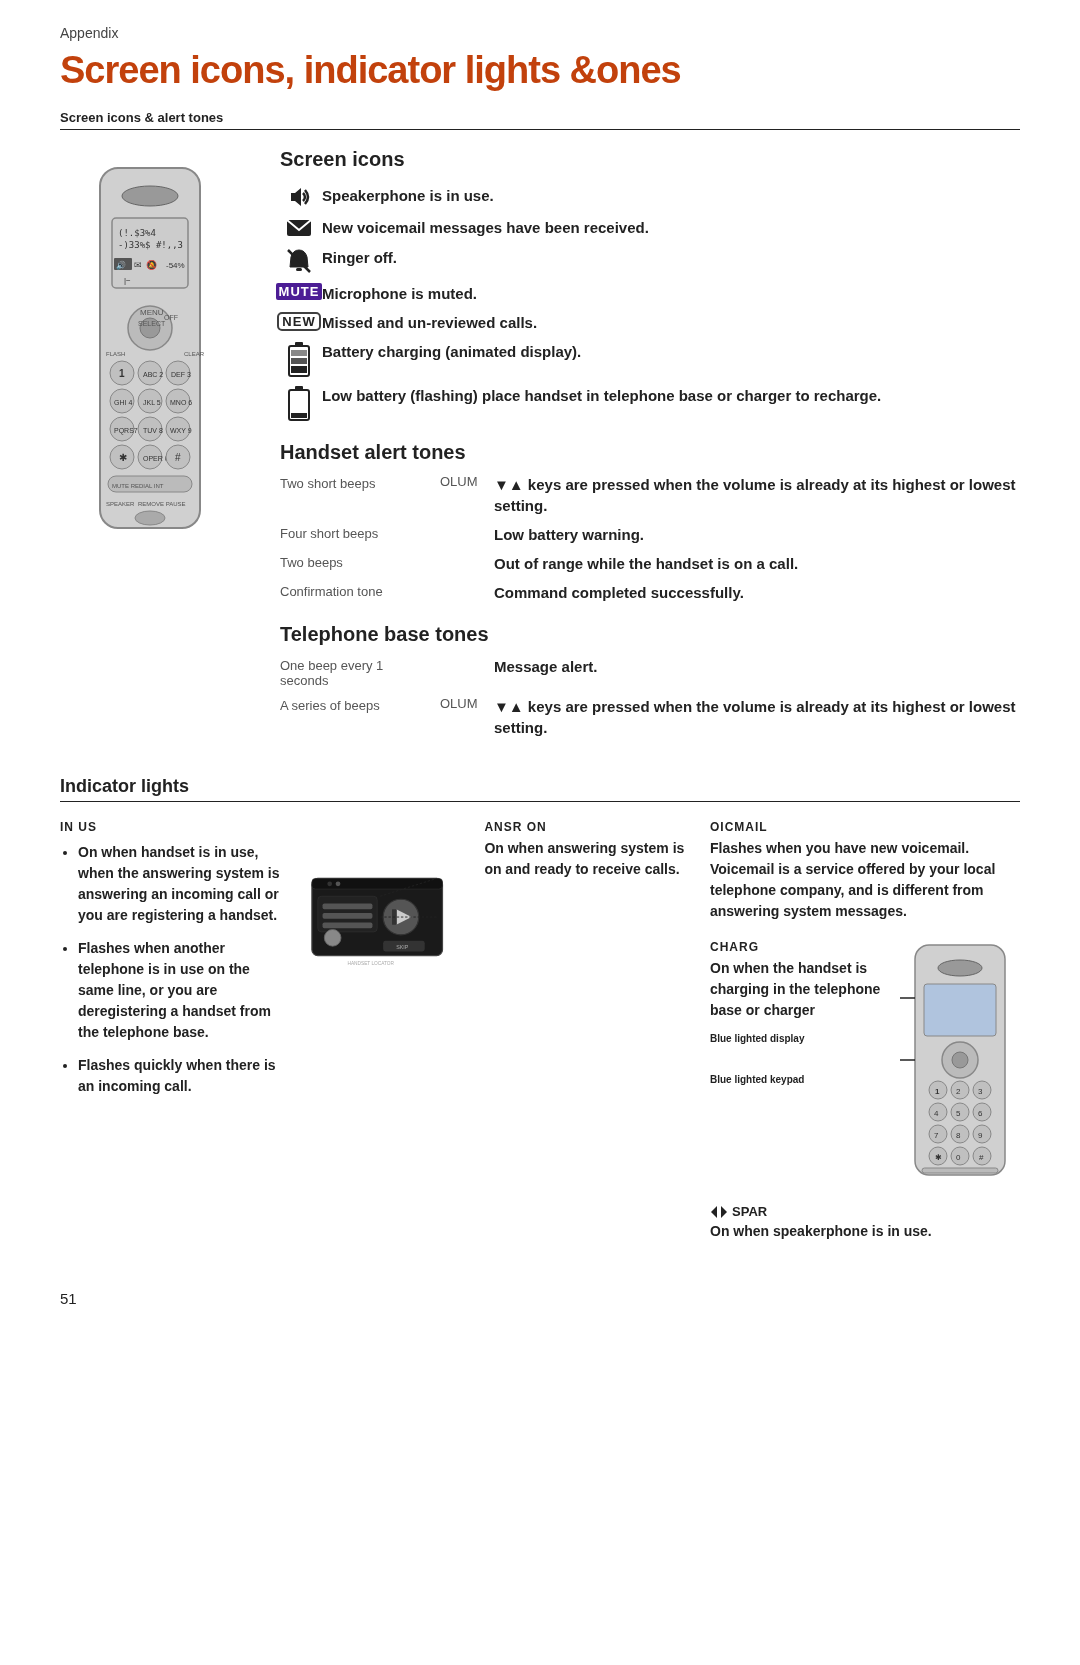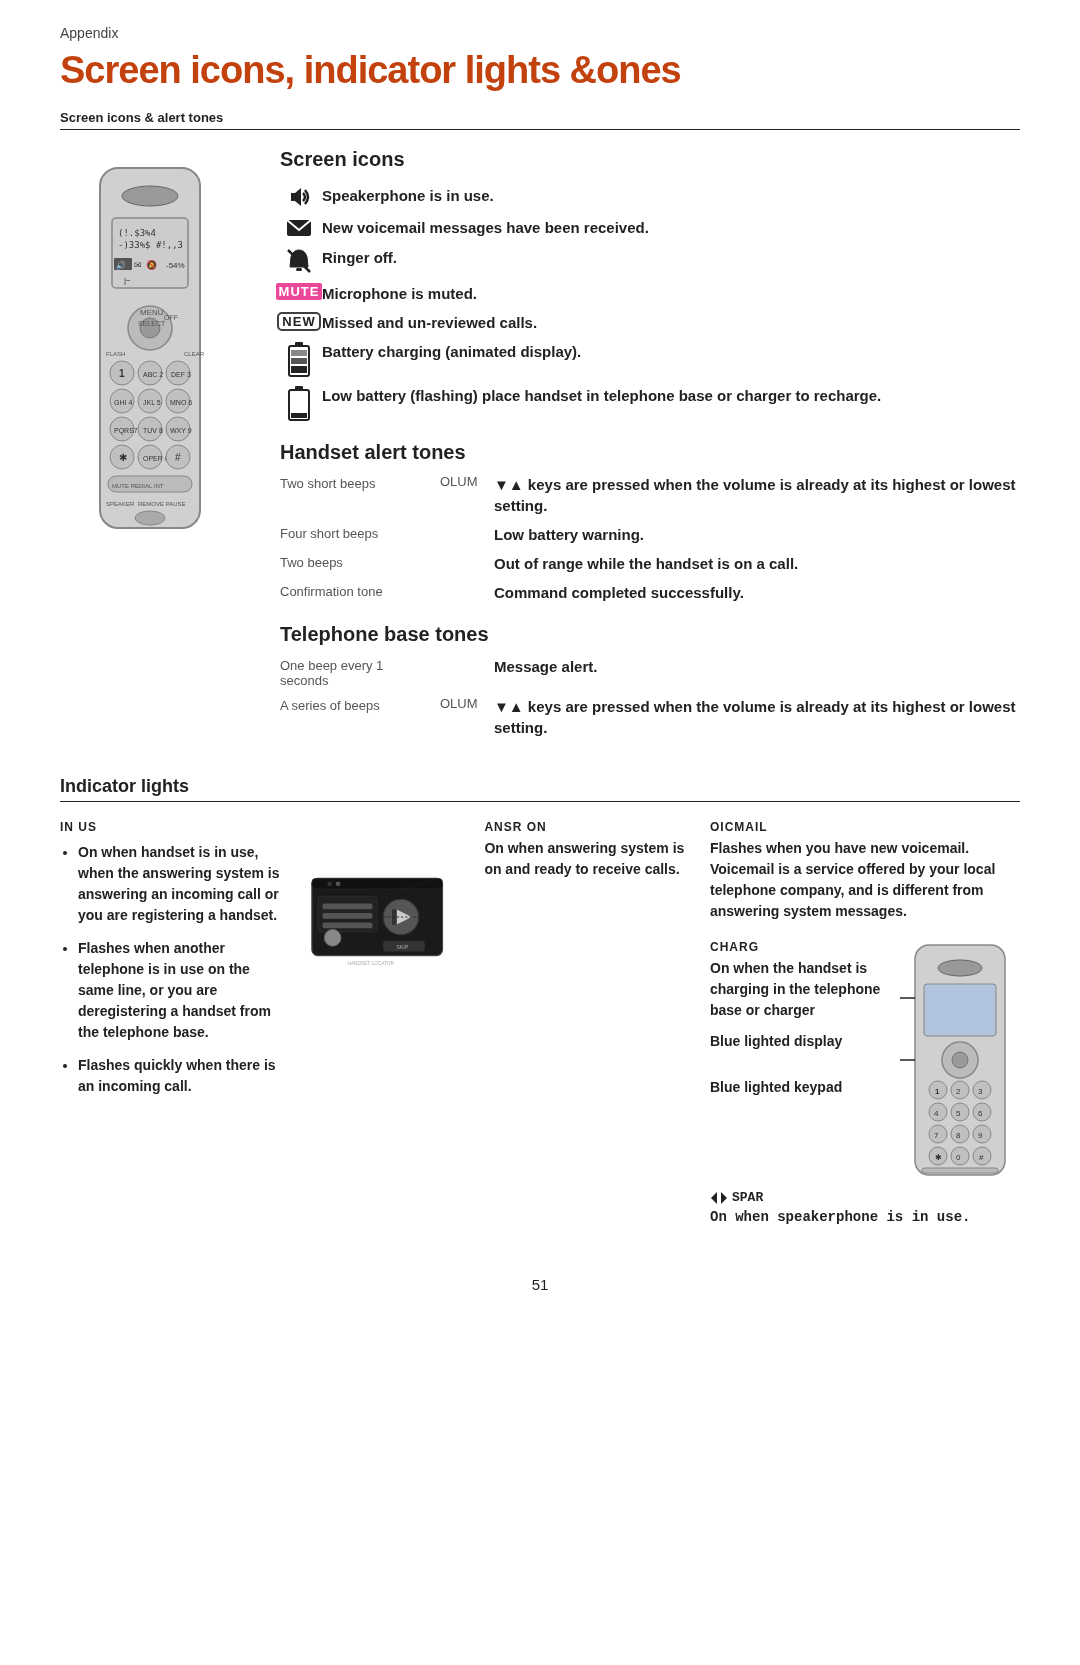--- a/index.html
+++ b/index.html
@@ -72,21 +72,21 @@
     }
     .icon-text {
       font-size: 15px;
       line-height: 1.4;
     }
     .icon-text b { font-weight: 700; }
     .mute-label {
       font-weight: 900;
       font-size: 13px;
       letter-spacing: 1px;
-      background: #ec4899;
+      background: #4c1d95;
       color: #fff;
       padding: 1px 3px;
       border-radius: 2px;
     }
     .new-label {
       font-weight: 900;
       font-size: 13px;
       letter-spacing: 1px;
       border: 2px solid #404040;
       padding: 0px 3px;
@@ -195,32 +195,32 @@
       font-weight: 700;
       letter-spacing: 1px;
       margin-bottom: 4px;
     }
     .right-section-desc {
       font-size: 14px;
       line-height: 1.5;
     }
     .right-section-desc b { font-weight: 700; }
     .blue-lighted {
-      font-size: 14px;
+      font-size: 10px;
       font-weight: 400;
       margin-top: 6px;
     }
     .charg-handset-area {
       display: flex;
       gap: 8px;
       align-items: flex-start;
     }
     .charg-text { flex: 1; }
     .page-number {
-      text-align: center;
+      text-align: left;
       font-size: 15px;
       margin-top: 30px;
       font-weight: 400;
     }
     
     .base-svg { width: 260px; height: 200px; }
     
     .phone-svg { width: 160px; height: 380px; }
     
     .right-handset-svg { width: 120px; height: 240px; }
@@ -540,21 +540,21 @@
             <circle cx="82" cy="216" r="9" fill="#c0c0c0" stroke="#888" stroke-width="1"></circle>
             <text x="79" y="220" font-size="8" fill="#333">#</text>
 
             <rect x="22" y="228" width="76" height="5" rx="2.5" fill="#bbb" stroke="#888" stroke-width="1"></rect>
 
             <line x1="15" y1="58" x2="-15" y2="58" stroke="#222" stroke-width="1.5"></line>
             <line x1="15" y1="120" x2="-15" y2="120" stroke="#222" stroke-width="1.5"></line>
           </svg>
         </div>
 
-        <div class="right-section" style="margin-top: 10px; font-family: Liberation Mono, monospace;">
+        <div class="right-section" style="margin-top: 24px;">
           <div class="spar-label">
             <svg width="18" height="14" viewBox="0 0 18 14">
                 <polygon points="1,7 7,1 7,13" fill="#222"></polygon>
                 <polygon points="17,7 11,1 11,13" fill="#222"></polygon>
               </svg>
             <b>SPAR</b>
           </div>
           <div class="right-section-desc"><b>On when speakerphone is in use.</b></div>
         </div>
       </div>

